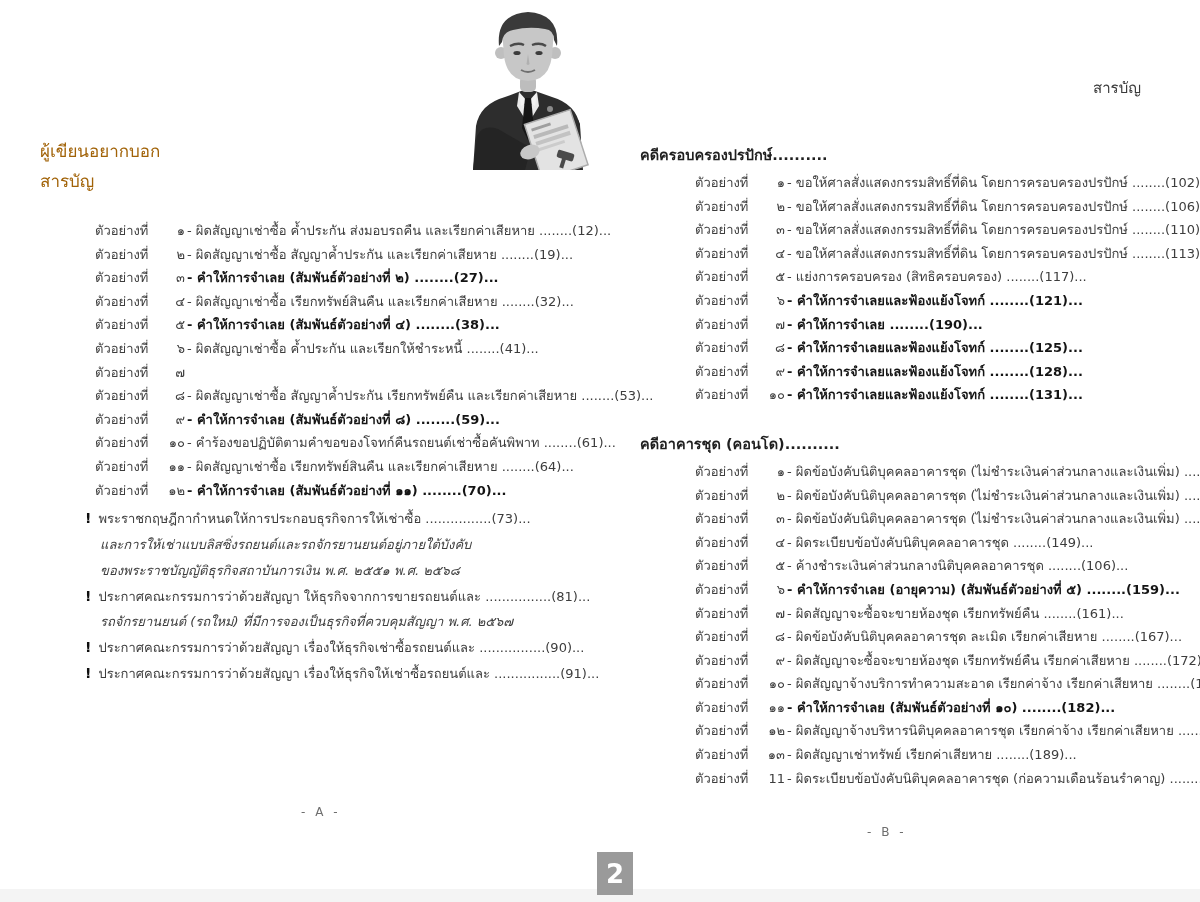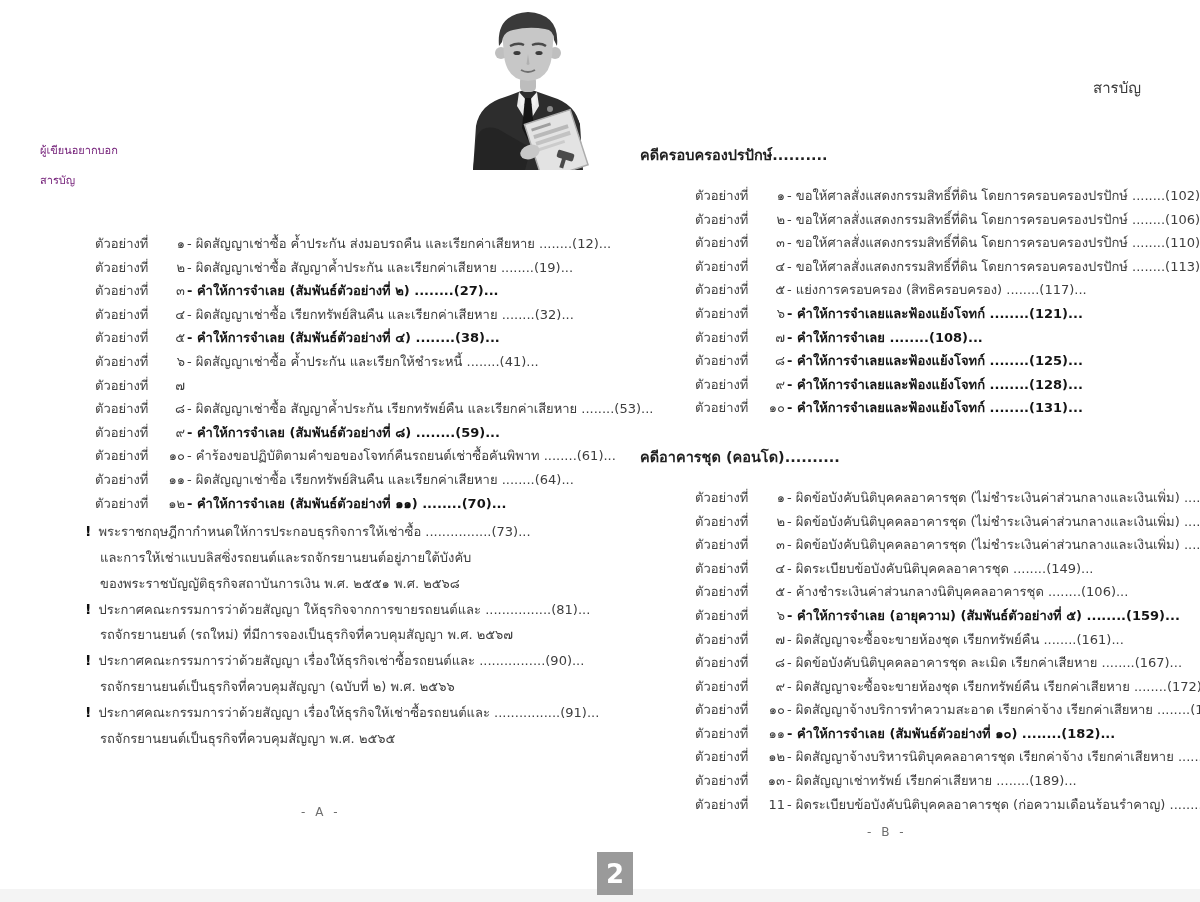--- a/index.html
+++ b/index.html
@@ -1,36 +1,36 @@
 <!DOCTYPE html>
 <html><head>
 <meta charset="utf-8">
 <style>
   html,body{margin:0;padding:0;background:#fff;}
   .page{
     position:relative;width:1200px;height:902px;background:#ffffff;overflow:hidden;
     font-family:"DejaVu Sans","Liberation Sans",sans-serif;color:#3d3d3d;
   }
   .top-right-label{position:absolute;left:1093px;top:76px;font-size:15px;color:#3a3a3a;}
-  .intro{position:absolute;left:40px;top:136px;font-size:11px;line-height:30px;color:#701a75;}
+  .intro{position:absolute;left:40px;top:136px;font-size:17px;line-height:30px;color:#a16207;}
   .portrait{position:absolute;left:455px;top:6px;width:146px;height:164px;}
   .col{position:absolute;font-size:13px;}
   .col-left{left:40px;top:216px;width:575px;}
   .col-right{left:640px;top:142px;width:560px;}
   .sec-title{font-weight:bold;font-size:14.5px;color:#1f1f1f;line-height:26px;white-space:nowrap;}
-  .sec-items{padding-left:55px;margin-top:16px;}
+  .sec-items{padding-left:55px;margin-top:3px;}
   .toc-row{display:flex;line-height:23.6px;white-space:nowrap;}
   .toc-prefix{width:62px;flex:none;}
   .toc-num{width:28px;flex:none;text-align:right;margin-right:2px;}
   .toc-text{flex:none;}
   .toc-row.bold .toc-text{font-weight:bold;color:#141414;}
   .sec-notes{padding-left:45px;margin-top:4px;}
   .note-row{line-height:25.8px;white-space:nowrap;}
   .note-row .note-bullet{font-weight:bold;color:#0e0e0e;margin-right:7px;font-size:14px;}
-  .note-row.cont{padding-left:15px;}
+  .note-row.cont{padding-left:15px;font-style:italic;}
   .sec-gap{margin-top:24px;}
   .page-footer{position:absolute;font-size:12px;color:#6e6e6e;letter-spacing:3px;}
   .footer-a{left:301px;top:805px;}
   .footer-b{left:867px;top:825px;}
   .page-badge{
     position:absolute;left:597px;top:852px;width:36px;height:43px;background:#9a9a9a;
     color:#fff;font-size:26px;font-weight:bold;display:flex;align-items:center;justify-content:center;
   }
   .bottom-strip{position:absolute;left:0;top:889px;width:1200px;height:13px;background:#f4f4f4;}
 </style>
@@ -163,23 +163,21 @@
             <span class="toc-text"> - คำให้การจำเลย (สัมพันธ์ตัวอย่างที่ ๑๑) ........(70)...</span>
           </div>
         </div>
       <div class="sec-notes">
           <div class="note-row first"><span class="note-bullet">!</span><span>พระราชกฤษฎีกากำหนดให้การประกอบธุรกิจการให้เช่าซื้อ ................(73)...</span></div>
           <div class="note-row cont"><span>และการให้เช่าแบบลิสซิ่งรถยนต์และรถจักรยานยนต์อยู่ภายใต้บังคับ</span></div>
           <div class="note-row cont"><span>ของพระราชบัญญัติธุรกิจสถาบันการเงิน พ.ศ. ๒๕๕๑ พ.ศ. ๒๕๖๘</span></div>
           <div class="note-row first"><span class="note-bullet">!</span><span>ประกาศคณะกรรมการว่าด้วยสัญญา ให้ธุรกิจจากการขายรถยนต์และ ................(81)...</span></div>
           <div class="note-row cont"><span>รถจักรยานยนต์ (รถใหม่) ที่มีการจองเป็นธุรกิจที่ควบคุมสัญญา พ.ศ. ๒๕๖๗</span></div>
           <div class="note-row first"><span class="note-bullet">!</span><span>ประกาศคณะกรรมการว่าด้วยสัญญา เรื่องให้ธุรกิจเช่าซื้อรถยนต์และ ................(90)...</span></div>
-          <div class="note-row cont"><span>รถจักรยานยนต์เป็นธุรกิจที่ควบคุมสัญญา (ฉบับที่ ๒) พ.ศ. ๒๕๖๖</span></div>
           <div class="note-row first"><span class="note-bullet">!</span><span>ประกาศคณะกรรมการว่าด้วยสัญญา เรื่องให้ธุรกิจให้เช่าซื้อรถยนต์และ ................(91)...</span></div>
-          <div class="note-row cont"><span>รถจักรยานยนต์เป็นธุรกิจที่ควบคุมสัญญา พ.ศ. ๒๕๖๕</span></div>
         </div>
     </div>
   </div>
 
   <div class="col col-right">
     <div>
       <div class="sec-title">คดีครอบครองปรปักษ์..........</div>
       <div class="sec-items">
           <div class="toc-row">
             <span class="toc-prefix">ตัวอย่างที่</span>
@@ -207,21 +205,21 @@
             <span class="toc-text"> - แย่งการครอบครอง (สิทธิครอบครอง) ........(117)...</span>
           </div>
           <div class="toc-row bold">
             <span class="toc-prefix">ตัวอย่างที่</span>
             <span class="toc-num">๖</span>
             <span class="toc-text"> - คำให้การจำเลยและฟ้องแย้งโจทก์ ........(121)...</span>
           </div>
           <div class="toc-row bold">
             <span class="toc-prefix">ตัวอย่างที่</span>
             <span class="toc-num">๗</span>
-            <span class="toc-text"> - คำให้การจำเลย ........(108)...</span>
+            <span class="toc-text"> - คำให้การจำเลย ........(190)...</span>
           </div>
           <div class="toc-row bold">
             <span class="toc-prefix">ตัวอย่างที่</span>
             <span class="toc-num">๘</span>
             <span class="toc-text"> - คำให้การจำเลยและฟ้องแย้งโจทก์ ........(125)...</span>
           </div>
           <div class="toc-row bold">
             <span class="toc-prefix">ตัวอย่างที่</span>
             <span class="toc-num">๙</span>
             <span class="toc-text"> - คำให้การจำเลยและฟ้องแย้งโจทก์ ........(128)...</span>

